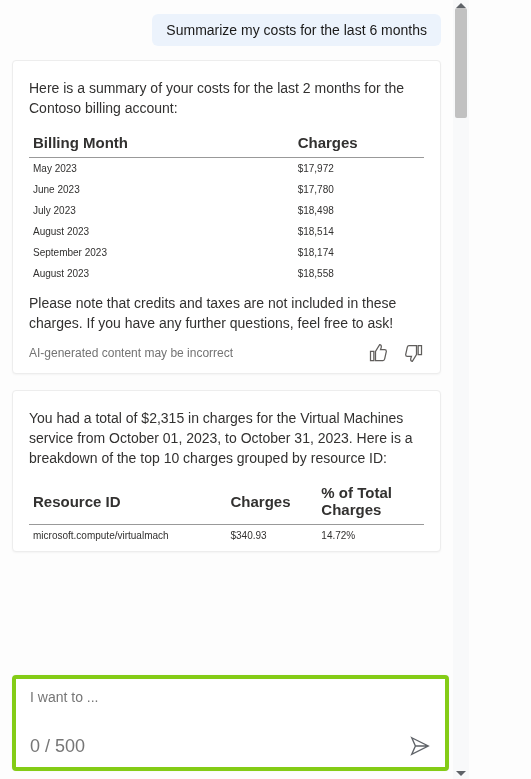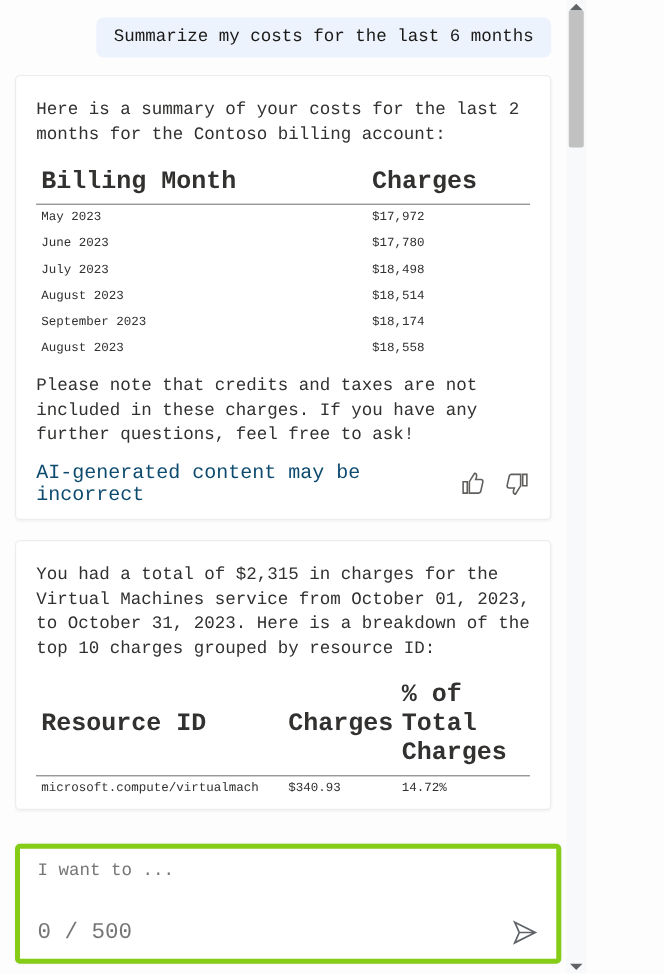--- a/index.html
+++ b/index.html
@@ -1,40 +1,40 @@
 <!DOCTYPE html>
 <html><head>
 <meta charset="utf-8">
 <style>
   * { box-sizing: border-box; margin: 0; padding: 0; }
   html, body { width: 531px; height: 779px; overflow: hidden; font-family: "Segoe UI", Arial, sans-serif; background: #fdfdfd; font-size: 14px; color: #323130; }
-  .root { display: flex; width: 469px; height: 779px; font-family: Liberation Mono, monospace; }
+  .root { display: flex; width: 469px; height: 779px; }
   .main { flex: 1; display: flex; flex-direction: column; position: relative; overflow: hidden; }
   .scrollcol { width: 16px; background: #f8f9fa; display: flex; flex-direction: column; align-items: center; justify-content: space-between; padding: 1px 0; }
   .scroll-arrow { width: 0; height: 0; }
   .scroll-up { border-left: 5px solid transparent; border-right: 5px solid transparent; border-bottom: 5px solid #5f6368; margin-top: 2px; }
   .scroll-down { border-left: 5px solid transparent; border-right: 5px solid transparent; border-top: 5px solid #5f6368; margin-bottom: 2px; }
   .scroll-track { flex: 1; width: 100%; position: relative; }
   .scroll-thumb { position: absolute; left: 2px; right: 2px; top: 0; height: 110px; background: #c1c1c1; border-radius: 2px; }
 
   .chat-area { flex: 1; overflow: hidden; padding: 8px 12px 0 12px; }
 
   .user-msg { display: flex; justify-content: flex-end; margin: 6px 0 14px 0; }
   .bubble { background: #ecf3fc; border-radius: 6px; padding: 8px 14px; max-width: 430px; color: #1b1a19; font-size: 14px; }
 
   .ai-card { background: #fff; border: 1px solid #ededed; border-radius: 4px; box-shadow: 0 1px 2px rgba(0,0,0,0.04); padding: 14px 16px 10px 16px; margin-bottom: 16px; }
   .ai-intro { margin: 4px 0 12px 0; line-height: 1.4; }
 
   table { width: 100%; border-collapse: collapse; margin: 4px 0 10px 0; table-layout: fixed; }
-  th { text-align: left; font-weight: 600; padding: 4px 4px 6px 4px; border-bottom: 1px solid #999; font-size: 20px; }
+  th { text-align: left; font-weight: 600; padding: 4px 4px 6px 4px; border-bottom: 1px solid #999; font-size: 15px; }
   td { text-align: left; padding: 5px 4px 5px 4px; font-size: 10px; }
   .ai-outro { margin: 6px 0 2px 0; line-height: 1.4; }
 
   .ai-footer { display: flex; align-items: center; justify-content: space-between; margin-top: 10px; }
-  .disclaimer { color: #0c4a6e; font-size: 16px; }
+  .disclaimer { color: #737373; font-size: 12px; }
   .fb-btns { display: flex; gap: 16px; }
   .icon-btn { width: 20px; height: 20px; color: #605e5c; cursor: pointer; }
   .icon-btn svg { width: 20px; height: 20px; stroke: currentColor; fill: none; stroke-width: 1.5; }
 
   .t2 th:nth-child(1), .t2 td:nth-child(1) { width: 50%; }
   .t2 th:nth-child(2), .t2 td:nth-child(2) { width: 23%; }
   .t2 th:nth-child(3), .t2 td:nth-child(3) { width: 27%; }
 
   .t1 th:nth-child(1), .t1 td:nth-child(1) { width: 67%; }
   .t1 th:nth-child(2), .t1 td:nth-child(2) { width: 33%; }

